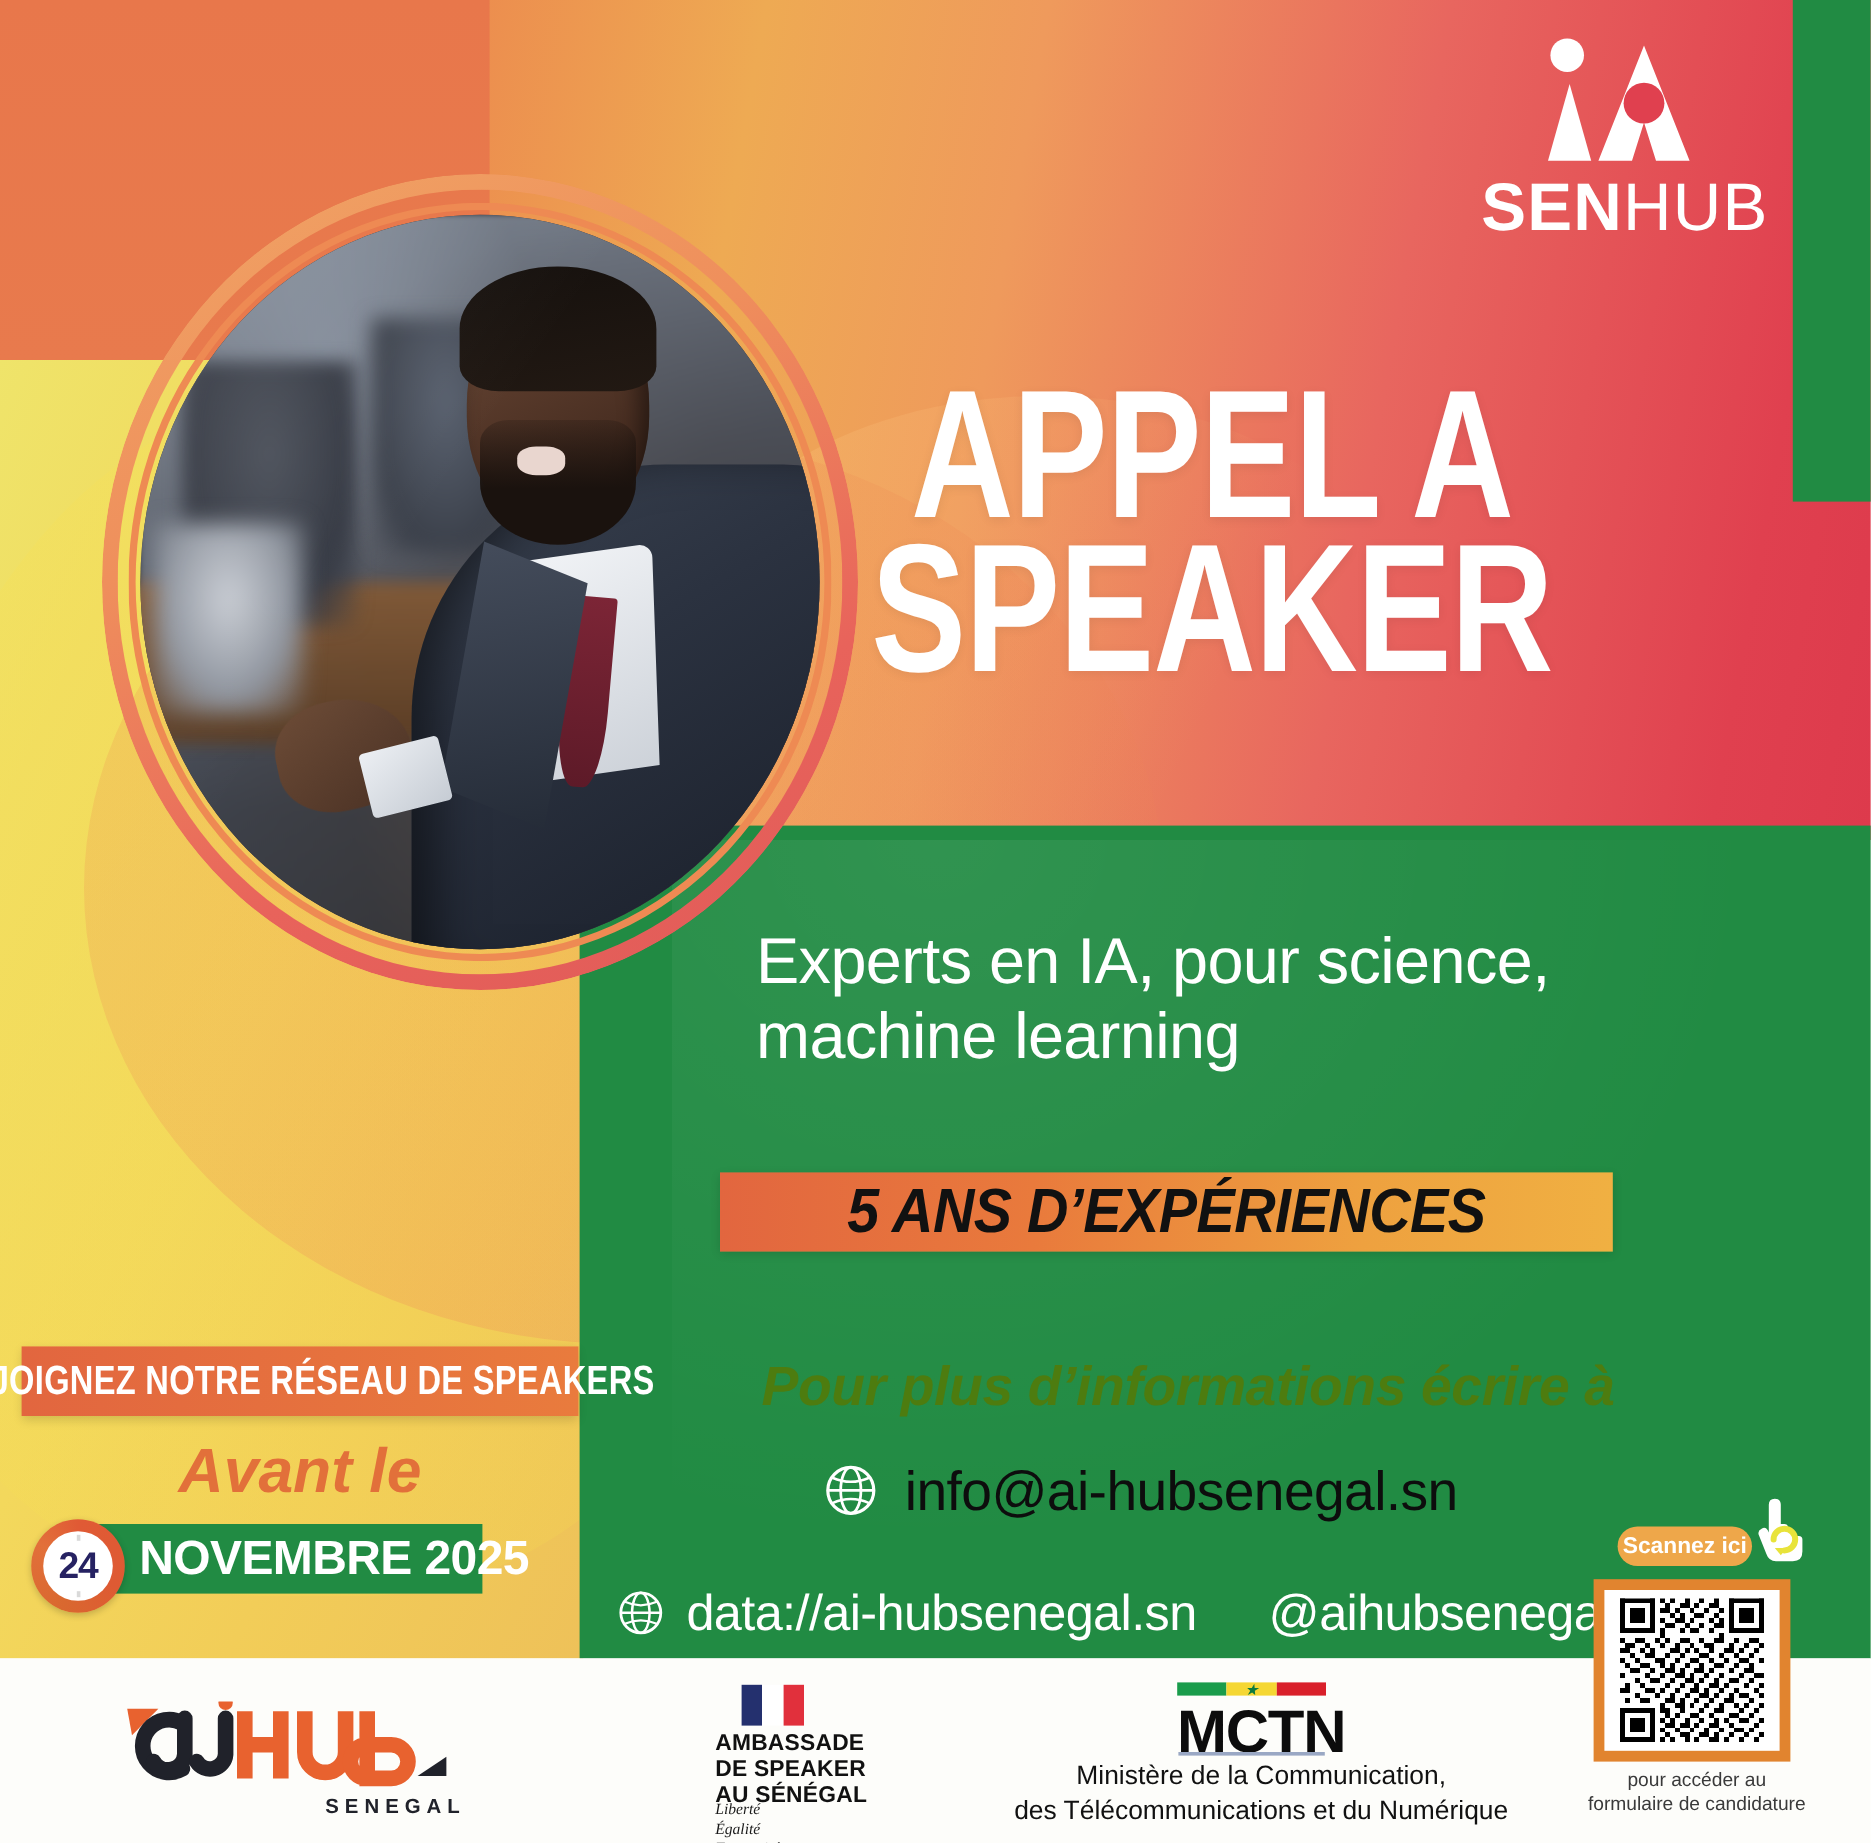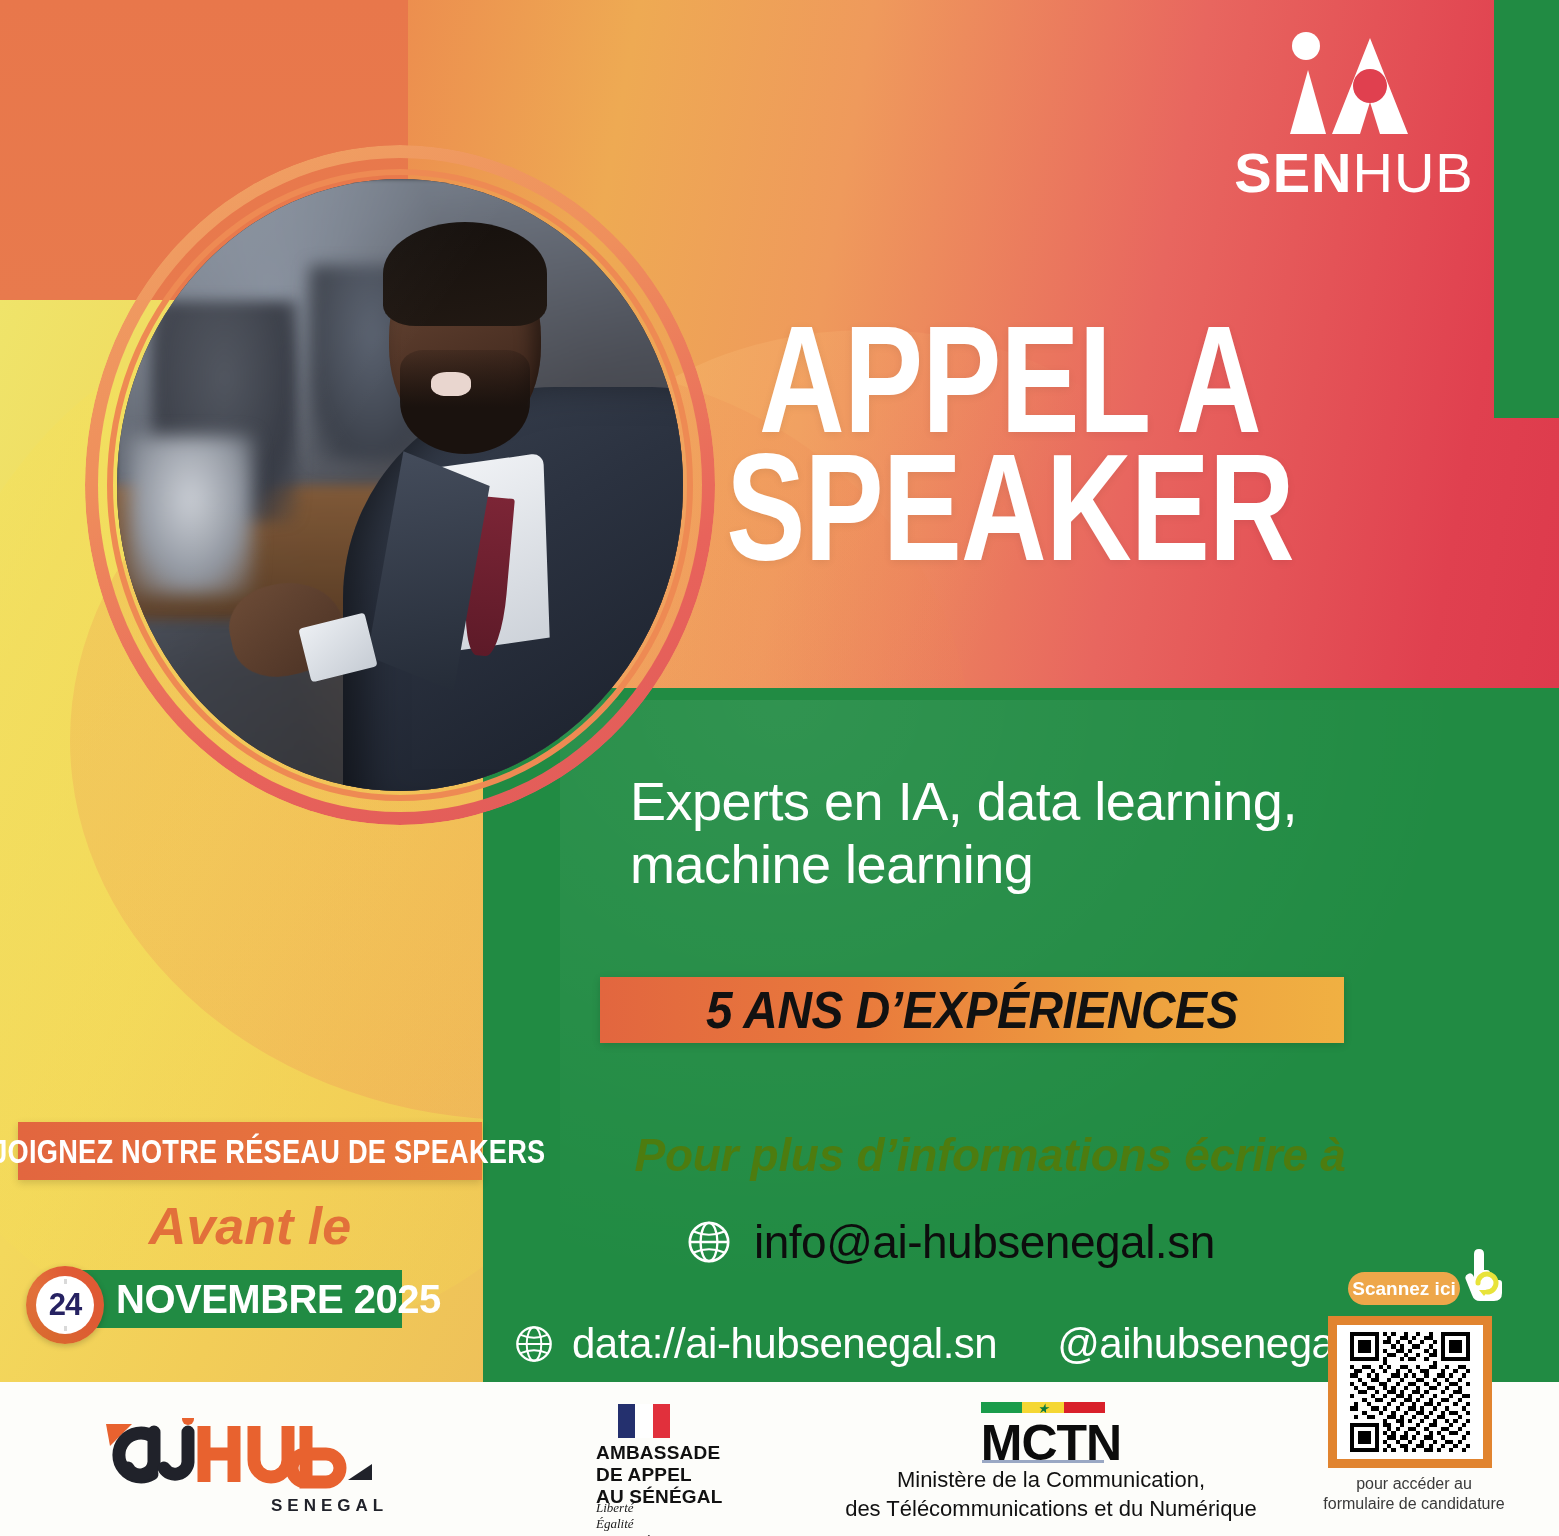--- a/index.html
+++ b/index.html
@@ -363,21 +363,21 @@
     </svg>
     <div class="senhub-text"><b>SEN</b><span>HUB</span></div>
   </div>
 
   <div class="headline">
     <div>APPEL A</div>
     <div>SPEAKER</div>
   </div>
 
   <div class="subhead">
-    <div>Experts en IA, data learning,</div>
+    <div>Experts en IA, pour science,</div>
     <div>machine learning</div>
   </div>
 
   <div class="badge-orange">
     <span>5 ANS D’EXPÉRIENCES</span>
   </div>
 
   <div class="cta-bar">
     <span>REJOIGNEZ NOTRE RÉSEAU DE SPEAKERS</span>
   </div>
@@ -676,21 +676,21 @@
   </div>
 
   <div class="logo-france">
     <div class="fr-flag">
       <i style="background:#24306e"></i>
       <i style="background:#ffffff"></i>
       <i style="background:#e1303c"></i>
     </div>
     <div class="fr-title">
       <div>AMBASSADE</div>
-      <div>DE APPEL</div>
+      <div>DE SPEAKER</div>
       <div>AU SÉNÉGAL</div>
     </div>
     <div class="fr-motto">
       <div>Liberté</div>
       <div>Égalité</div>
       <div>Fraternité</div>
     </div>
   </div>
 
   <div class="logo-mctn">

